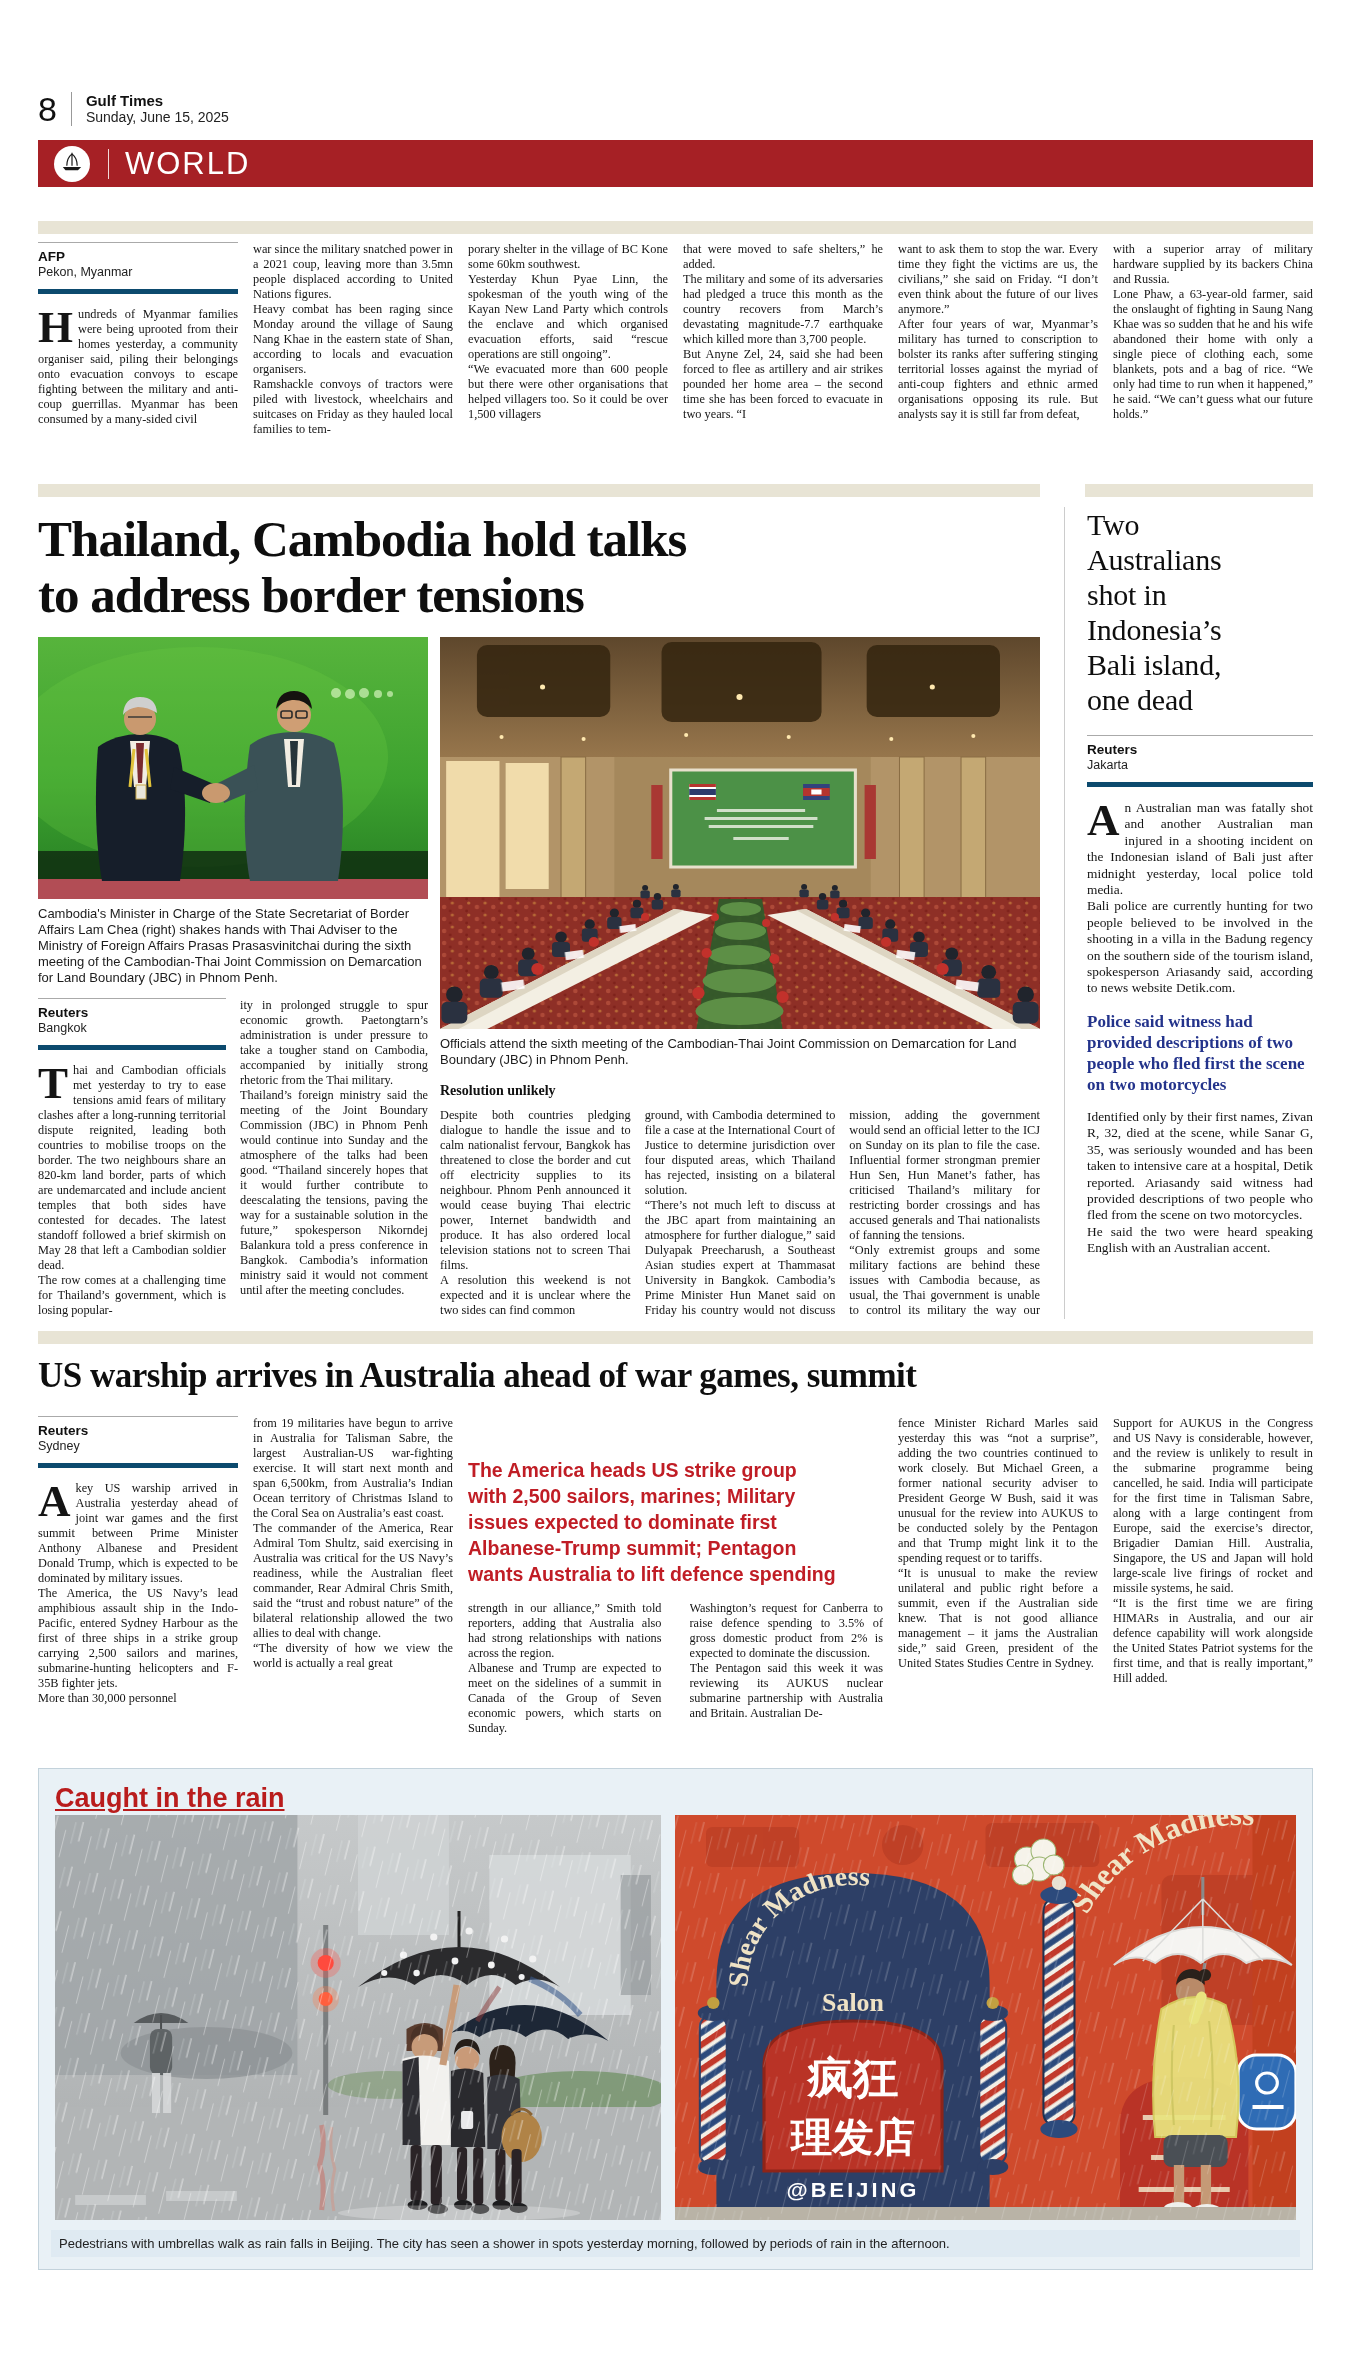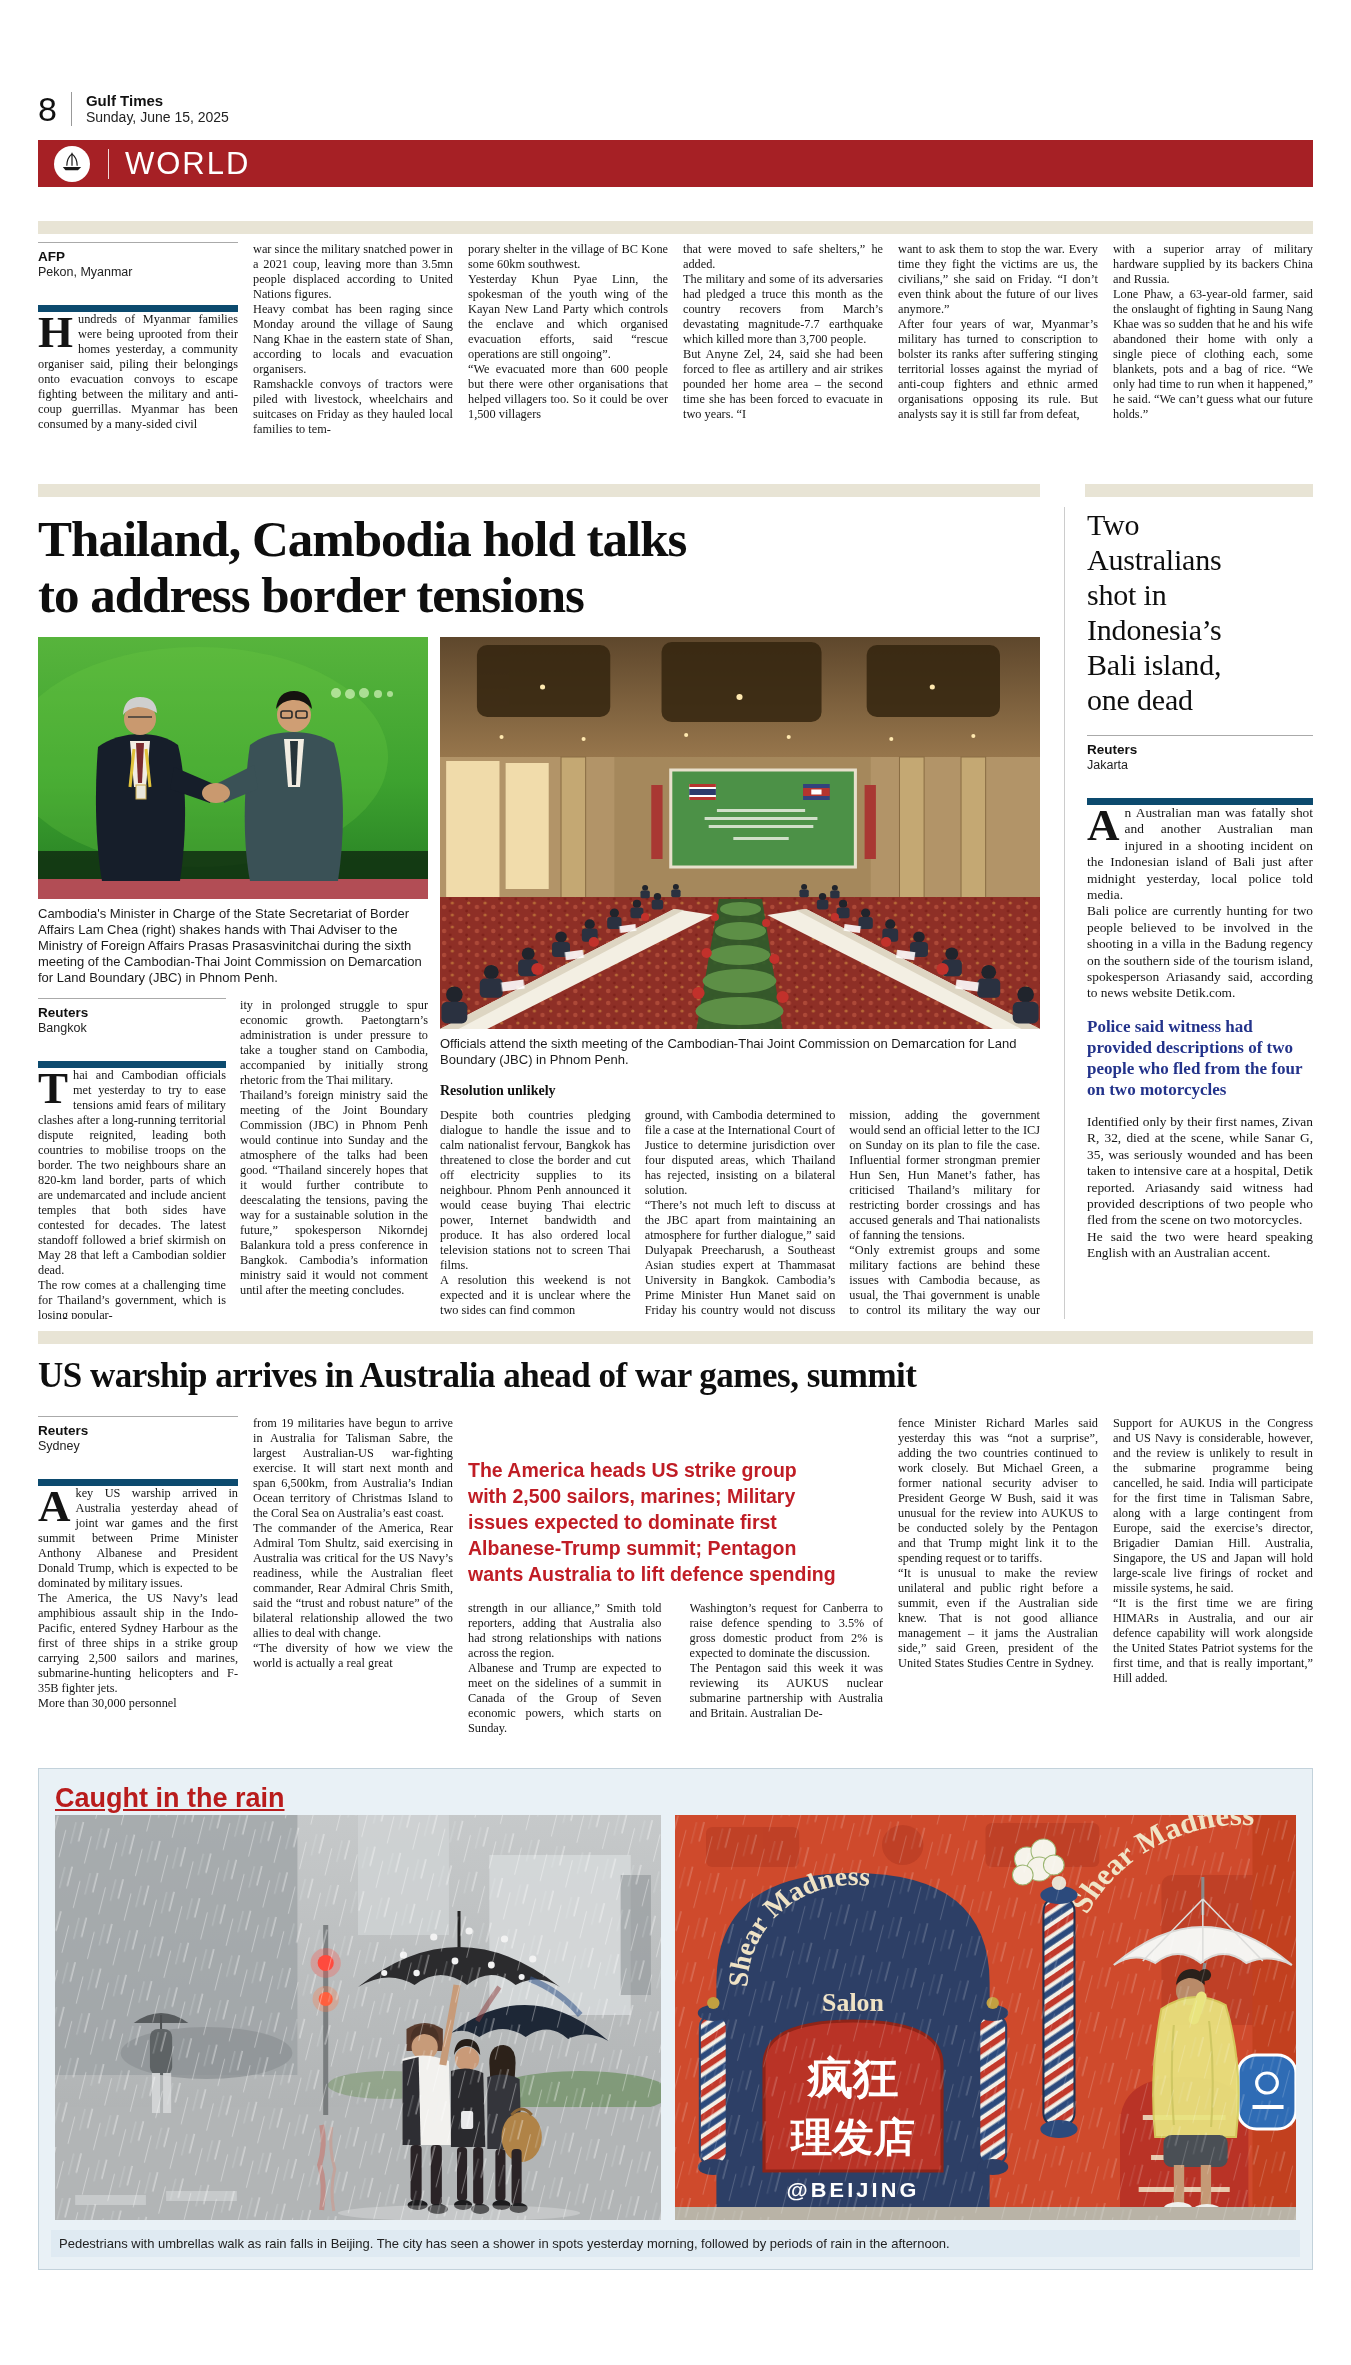--- a/index.html
+++ b/index.html
@@ -21,21 +21,21 @@
   .banner-title{font:400 31px/31px "Liberation Sans",sans-serif;color:#fff;letter-spacing:2px;}
 
   .beige{height:13px;background:#e8e4d5;margin:34px 38px 0;}
   .beige-row{display:flex;margin:16px 38px 0;height:13px;}
   .beige-row .l{width:1002px;background:#e8e4d5;}
   .beige-row .r{width:228px;background:#e8e4d5;margin-left:45px;}
 
   
   .headline-serif{font-family:"Liberation Serif",serif;color:#0e0e0e;}
   .a1-headline{font-size:34px;line-height:40px;font-weight:400;margin:8px 38px 0;letter-spacing:-.3px;}
-  .byline{border-top:1px solid #aaa;border-bottom:7px solid #0c4a6e;padding:6px 0 25px;}
+  .byline{border-top:1px solid #aaa;border-bottom:5px solid #0c4a6e;padding:6px 0 9px;margin-bottom:13px;}
   .byline .agency{font:700 13.5px/16px "Liberation Sans",sans-serif;}
   .byline .loc{font:400 12.5px/15px "Liberation Sans",sans-serif;color:#222;}
   .bodytext{font:400 12.3px/15px "Liberation Serif",serif;text-align:justify;
             white-space:pre-line;color:#141414;}
   .dropcap{float:left;font:700 45px/36px "Liberation Serif",serif;padding:2px 5px 0 0;}
   .caption{font:400 13px/16px "Liberation Sans",sans-serif;color:#1c1c1c;margin-top:7px;}
 
   .a1-body{display:grid;grid-template-columns:repeat(6,1fr);gap:15px;margin:8px 38px 0;
            height:226px;overflow:hidden;}
   .a1-body .col{overflow:hidden;}
@@ -363,21 +363,21 @@
 shot in
 Indonesia’s
 Bali island,
 one dead</div>
       <div class="byline">
         <div class="agency">Reuters</div>
         <div class="loc">Jakarta</div>
       </div>
       <div class="bodytext sb-body"><span class="dropcap">A</span><span>n Australian man was fatally shot and another Australian man injured in a shooting incident on the Indonesian island of Bali just after midnight yesterday, local police told media.
 Bali police are currently hunting for two people believed to be involved in the shooting in a villa in the Badung regency on the southern side of the tourism island, spokesperson Ariasandy said, according to news website Detik.com.</span></div>
-      <div class="sb-pull">Police said witness had provided descriptions of two people who fled from the four on two motorcycles</div>
+      <div class="sb-pull">Police said witness had provided descriptions of two people who fled first the scene on two motorcycles</div>
       <div class="bodytext sb-body">Identified only by their first names, Zivan R, 32, died at the scene, while Sanar G, 35, was seriously wounded and has been taken to intensive care at a hospital, Detik reported. Ariasandy said witness had provided descriptions of two people who fled from the scene on two motorcycles.
 He said the two were heard speaking English with an Australian accent.</div>
     </div>
   </div>
 
   <div class="beige" style="margin-top:12px;"></div>
 
   <div class="us-headline headline-serif">US warship arrives in Australia ahead of war games, summit</div>
 
   <div class="us-body">

